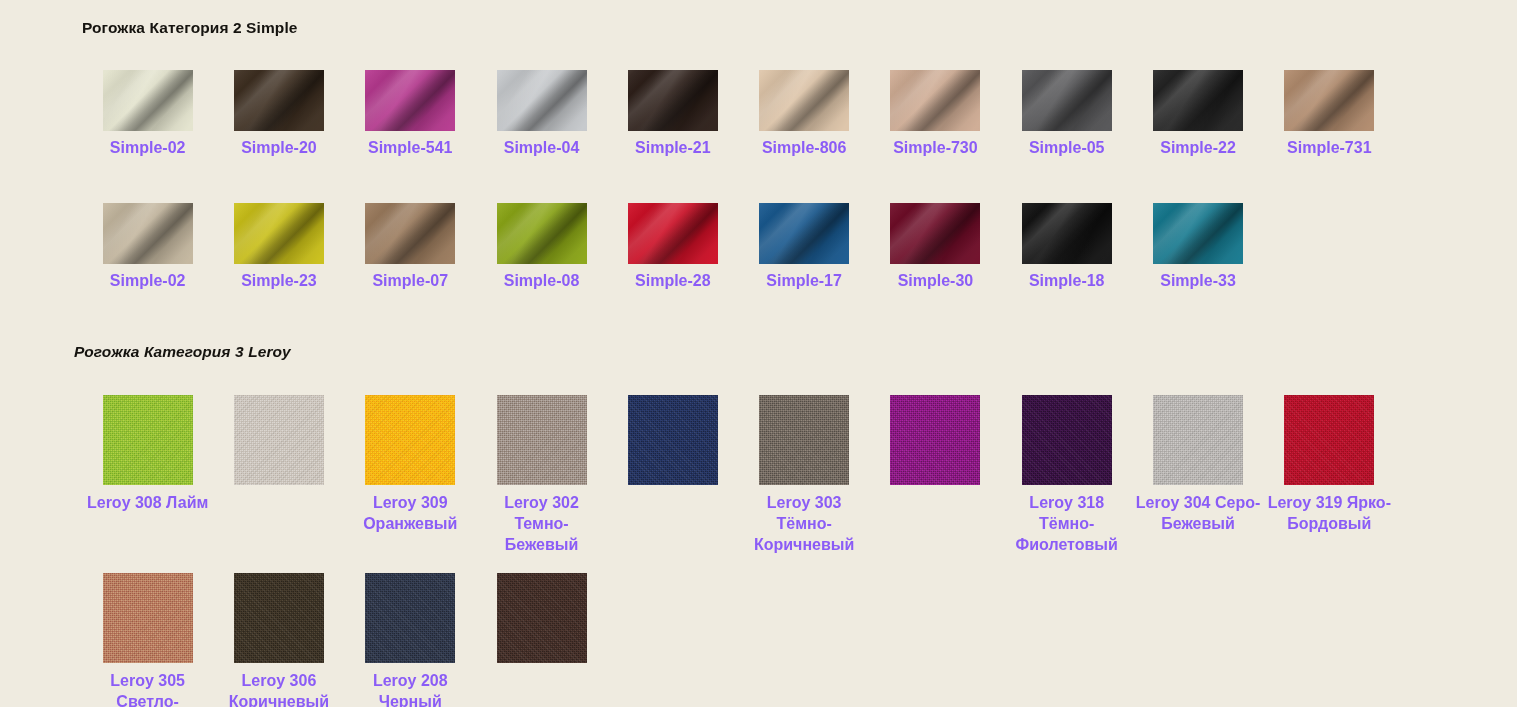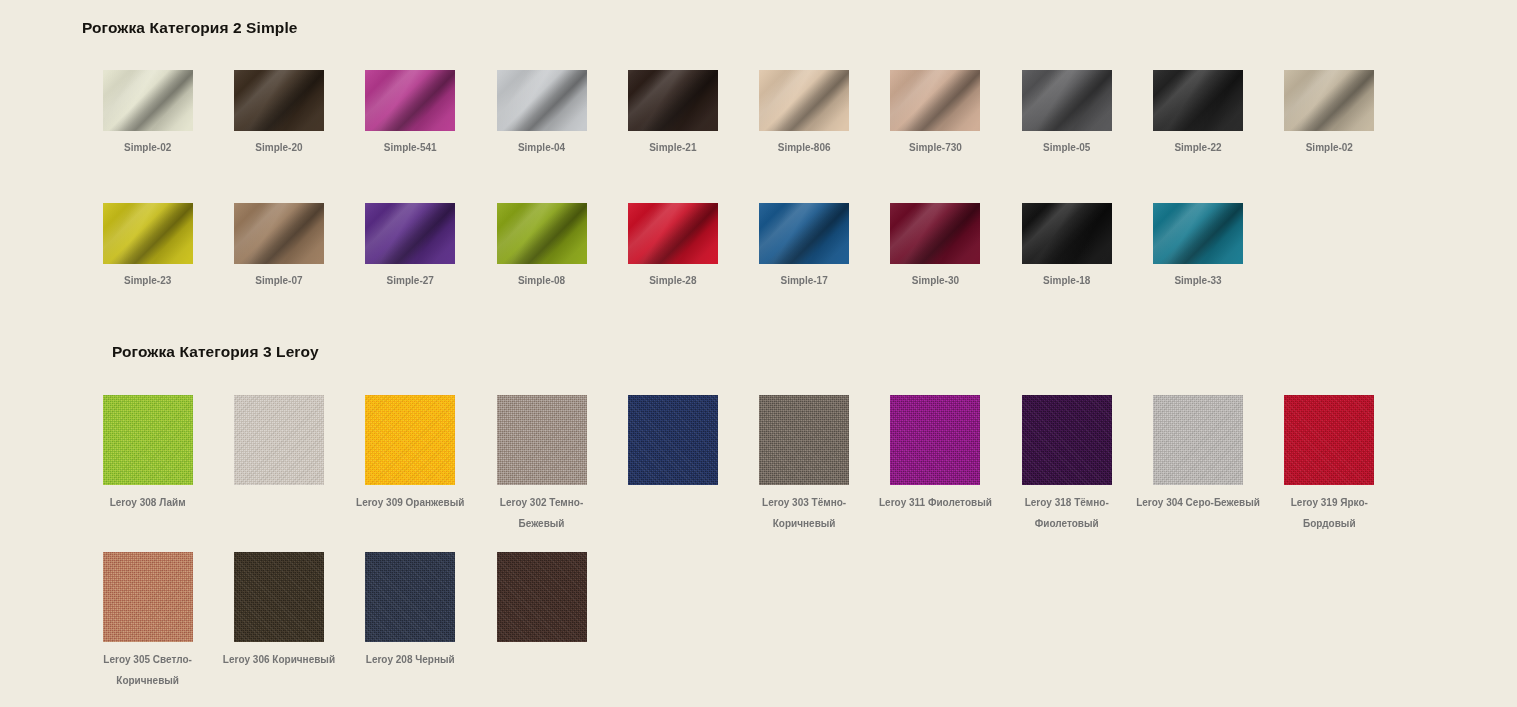--- a/index.html
+++ b/index.html
@@ -125,25 +125,25 @@
         rgba(255,255,255,0.07) 0px, rgba(255,255,255,0.07) 1px,
         rgba(0,0,0,0.00) 1px, rgba(0,0,0,0.00) 3px),
       repeating-linear-gradient(-45deg,
         rgba(0,0,0,0.07) 0px, rgba(0,0,0,0.07) 1px,
         rgba(0,0,0,0.00) 1px, rgba(0,0,0,0.00) 3px);
     opacity: .8;
   }
 
   .swatch-label {
     margin-top: 7px;
-    font-size: 10px;
+    font-size: 16px;
     font-weight: bold;
     line-height: 20.5px;
     text-align: center;
-    color: #737373;
+    color: #8b5cf6;
     width: 126px;
     word-wrap: break-word;
   }
   .leroy .swatch-label { line-height: 21px; }
 </style>
 </head>
 <body style="background: rgb(239, 235, 224); color: rgb(21, 21, 21);">
 
 <div class="page">
 
@@ -181,36 +181,36 @@
         </div>
         <div class="swatch-cell">
           <div class="swatch-chip" style="background-color: rgb(83, 83, 85);"></div>
           <div class="swatch-label">Simple-05</div>
         </div>
         <div class="swatch-cell">
           <div class="swatch-chip" style="background-color: rgb(35, 35, 35);"></div>
           <div class="swatch-label">Simple-22</div>
         </div>
         <div class="swatch-cell">
+          <div class="swatch-chip" style="background-color: rgb(176, 138, 108);"></div>
+          <div class="swatch-label">Simple-731</div>
+        </div>
+        <div class="swatch-cell">
           <div class="swatch-chip" style="background-color: rgb(195, 182, 158);"></div>
           <div class="swatch-label">Simple-02</div>
         </div>
         <div class="swatch-cell">
           <div class="swatch-chip" style="background-color: rgb(201, 191, 24);"></div>
           <div class="swatch-label">Simple-23</div>
         </div>
         <div class="swatch-cell">
           <div class="swatch-chip" style="background-color: rgb(154, 122, 92);"></div>
           <div class="swatch-label">Simple-07</div>
         </div>
         <div class="swatch-cell">
-          <div class="swatch-chip" style="background-color: rgb(90, 44, 135);"></div>
-          <div class="swatch-label">Simple-27</div>
-        </div>
-        <div class="swatch-cell">
           <div class="swatch-chip" style="background-color: rgb(138, 165, 22);"></div>
           <div class="swatch-label">Simple-08</div>
         </div>
         <div class="swatch-cell">
           <div class="swatch-chip" style="background-color: rgb(205, 15, 38);"></div>
           <div class="swatch-label">Simple-28</div>
         </div>
         <div class="swatch-cell">
           <div class="swatch-chip" style="background-color: rgb(24, 88, 142);"></div>
           <div class="swatch-label">Simple-17</div>
@@ -224,21 +224,21 @@
           <div class="swatch-label">Simple-18</div>
         </div>
         <div class="swatch-cell">
           <div class="swatch-chip" style="background-color: rgb(21, 120, 142);"></div>
           <div class="swatch-label">Simple-33</div>
         </div>
       </div>
   </div>
 
   <div class="section leroy" style="padding-top:52px;">
-    <h2 class="section-title" style="margin-left:112px;">Рогожка Категория 3 Leroy</h2>
+    <h2 class="section-title" style="margin-left:74px;font-style:italic;">Рогожка Категория 3 Leroy</h2>
 
     <div class="swatch-grid" id="grid-leroy" style="margin-top:34px; row-gap:18px;">
         <div class="swatch-cell">
           <div class="swatch-chip" style="background-color: rgb(147, 193, 50);"></div>
           <div class="swatch-label">Leroy 308 Лайм</div>
         </div>
         <div class="swatch-cell">
           <div class="swatch-chip" style="background-color: rgb(205, 198, 190);"></div>
         </div>
         <div class="swatch-cell">
@@ -251,21 +251,20 @@
         </div>
         <div class="swatch-cell">
           <div class="swatch-chip" style="background-color: rgb(34, 48, 90);"></div>
         </div>
         <div class="swatch-cell">
           <div class="swatch-chip" style="background-color: rgb(111, 102, 93);"></div>
           <div class="swatch-label">Leroy 303 Тёмно-Коричневый</div>
         </div>
         <div class="swatch-cell">
           <div class="swatch-chip" style="background-color: rgb(134, 23, 126);"></div>
-          <div class="swatch-label">Leroy 311 Фиолетовый</div>
         </div>
         <div class="swatch-cell">
           <div class="swatch-chip" style="background-color: rgb(53, 16, 63);"></div>
           <div class="swatch-label">Leroy 318 Тёмно-Фиолетовый</div>
         </div>
         <div class="swatch-cell">
           <div class="swatch-chip" style="background-color: rgb(184, 181, 178);"></div>
           <div class="swatch-label">Leroy 304 Серо-Бежевый</div>
         </div>
         <div class="swatch-cell">

